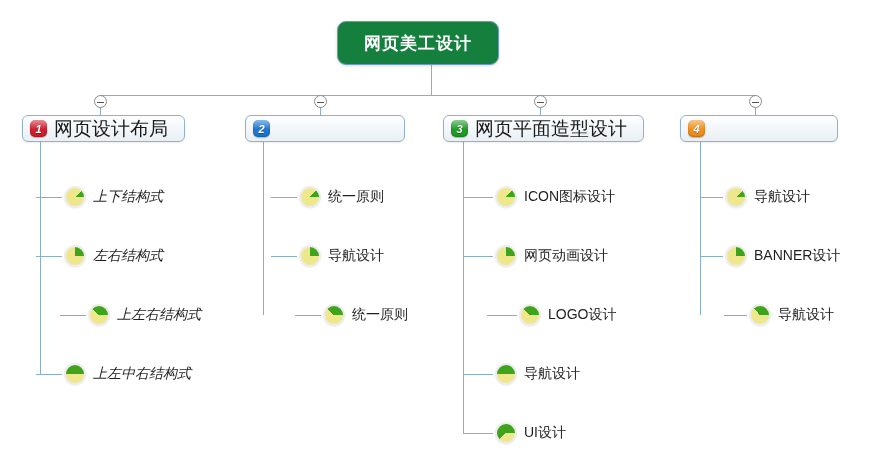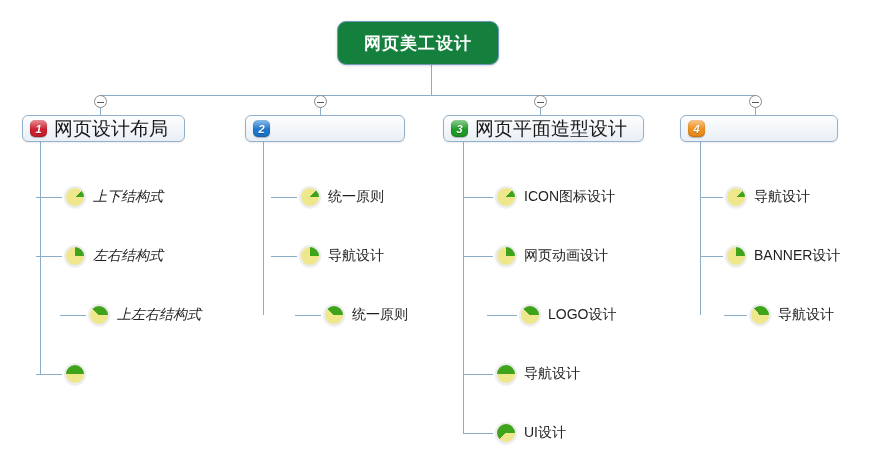--- a/index.html
+++ b/index.html
@@ -117,20 +117,21 @@
       <span class="child-label">左右结构式</span>
     </div>
     <div class="child-row r2">
       <span class="elbow"></span>
       <span class="pie" style="background: conic-gradient(from -45deg, rgb(63, 164, 27) 0deg, rgb(63, 164, 27) 135deg, rgb(239, 231, 140) 135deg, rgb(239, 231, 140) 360deg);"></span>
       <span class="child-label">上左右结构式</span>
     </div>
     <div class="child-row r3">
       <span class="elbow"></span>
       <span class="pie" style="background: conic-gradient(from -90deg, rgb(63, 164, 27) 0deg, rgb(63, 164, 27) 180deg, rgb(239, 231, 140) 180deg, rgb(239, 231, 140) 360deg);"></span>
+      <span class="child-label">上左中右结构式</span>
     </div>
   </div>
 
   <div class="b1">
     <div class="child-row r0">
       <span class="elbow"></span>
       <span class="pie" style="background: conic-gradient(from 45deg, rgb(63, 164, 27) 0deg, rgb(63, 164, 27) 45deg, rgb(239, 231, 140) 45deg, rgb(239, 231, 140) 360deg);"></span>
       <span class="child-label">统一原则</span>
     </div>
     <div class="child-row r1">

